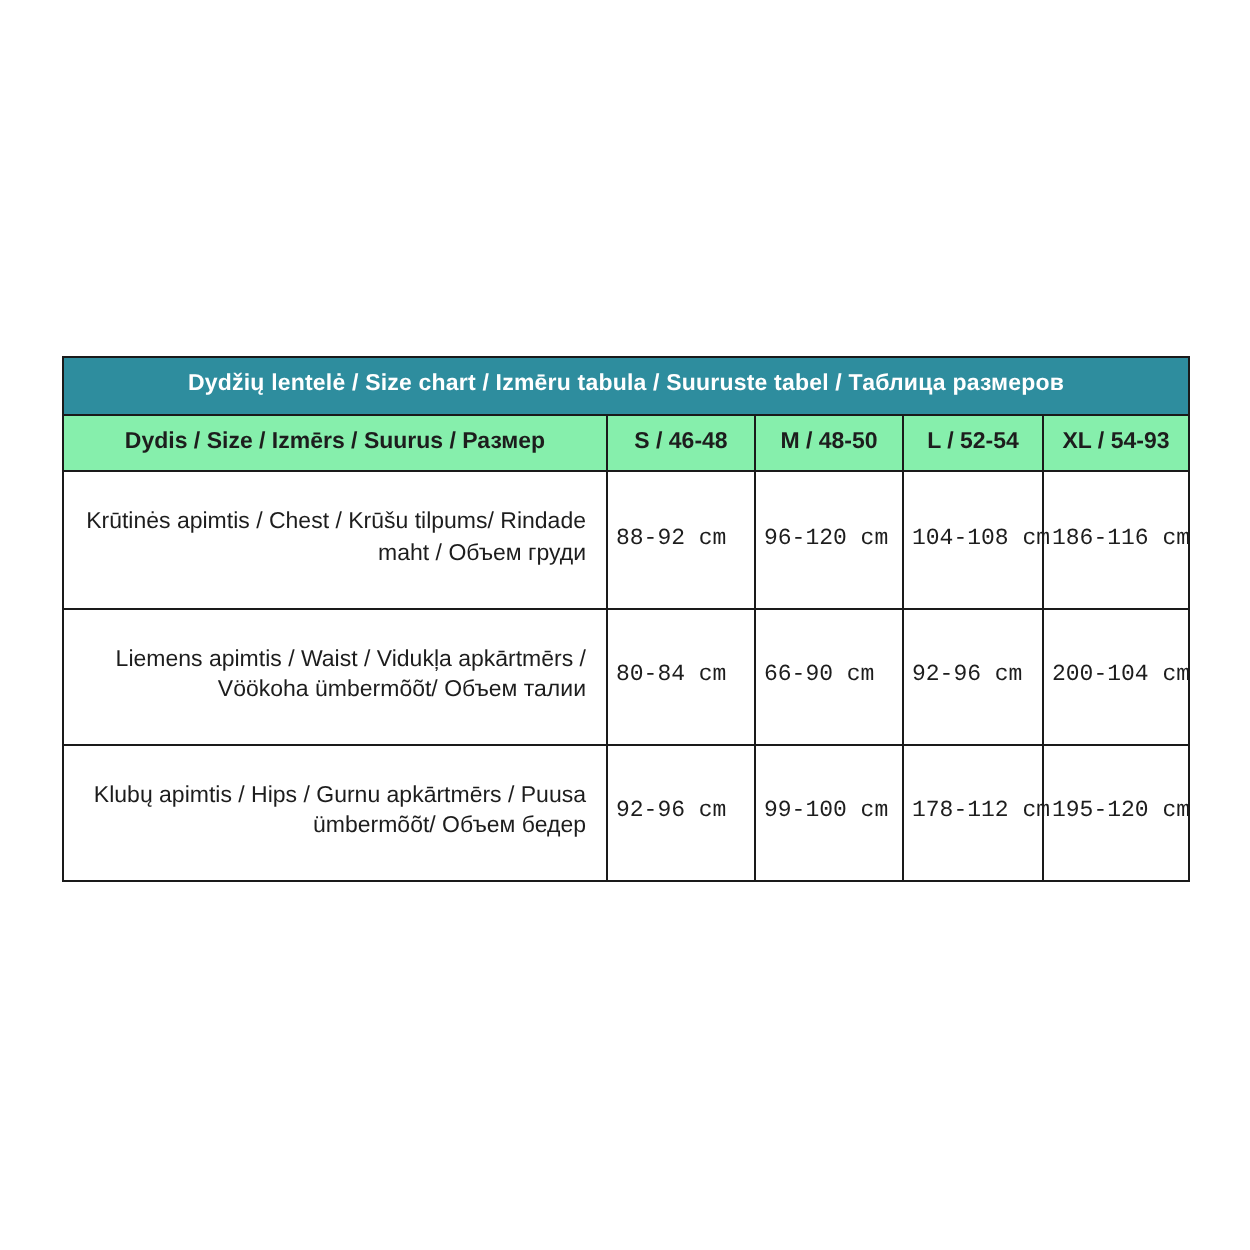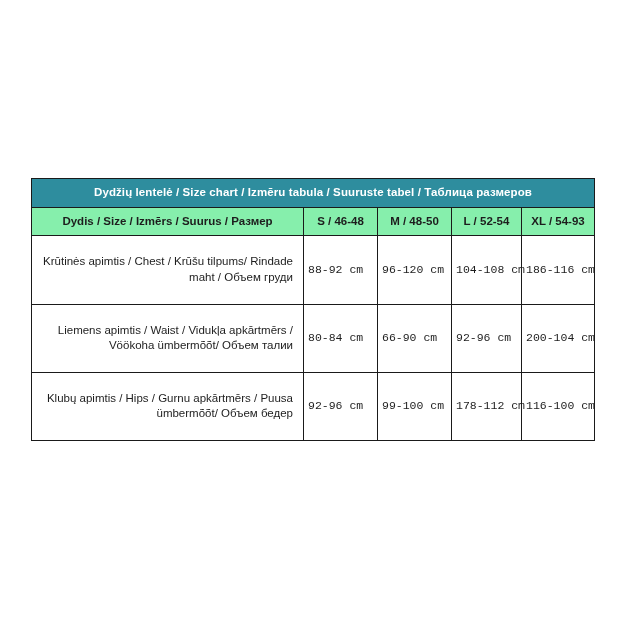--- a/index.html
+++ b/index.html
@@ -107,18 +107,18 @@
           <td class="val">80-84 cm</td>
           <td class="val">66-90 cm</td>
           <td class="val">92-96 cm</td>
           <td class="val">200-104 cm</td>
         </tr>
         <tr class="data-row">
           <td class="label-cell">Klubų apimtis / Hips / Gurnu apkārtmērs / Puusa ümbermõõt/ Объем бедер</td>
           <td class="val">92-96 cm</td>
           <td class="val">99-100 cm</td>
           <td class="val">178-112 cm</td>
-          <td class="val">116-100 cm</td>
+          <td class="val">195-120 cm</td>
         </tr>
       </tbody>
     </table>
   </div>
 </div>
 
 </body></html>

